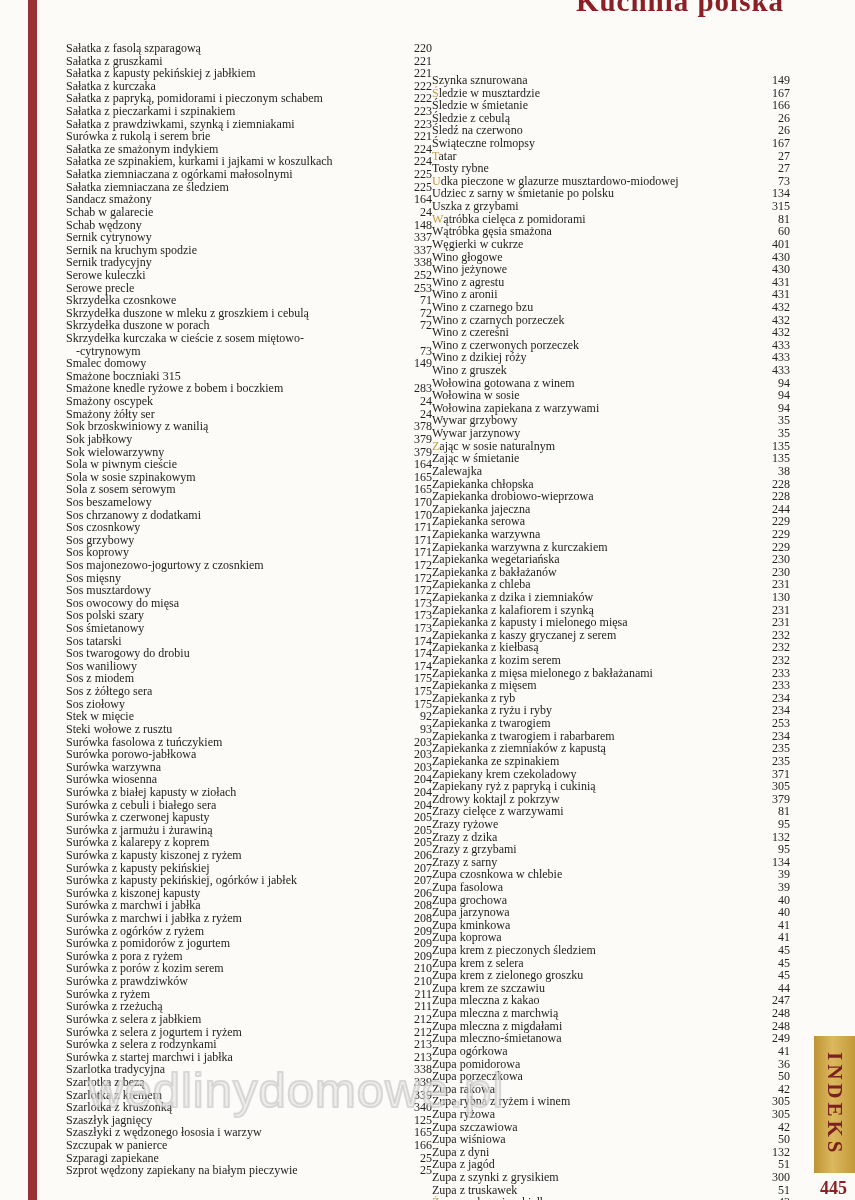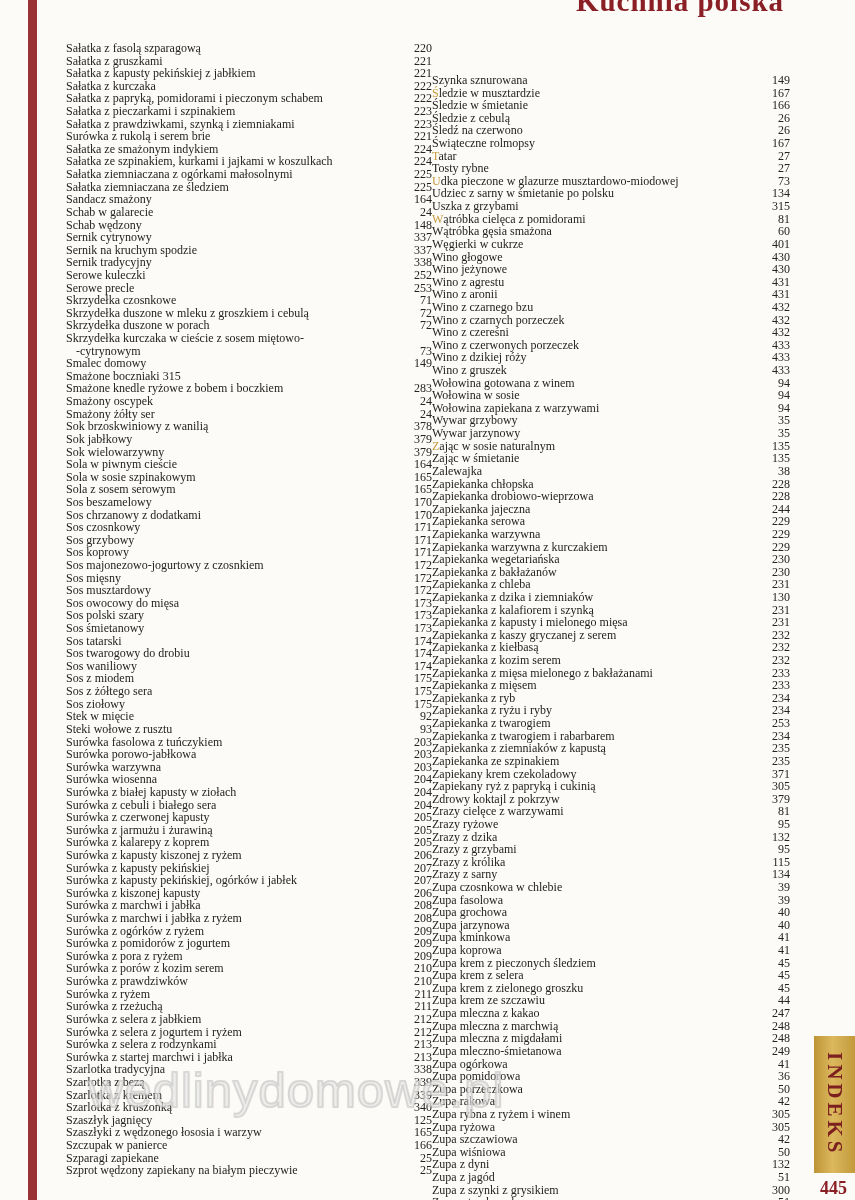--- a/index.html
+++ b/index.html
@@ -669,24 +669,20 @@
       </div>
       <div class="row">
         <span class="t">Zrazy z dzika</span>
         <span class="p">132</span>
       </div>
       <div class="row">
         <span class="t">Zrazy z grzybami</span>
         <span class="p">95</span>
       </div>
       <div class="row">
-        <span class="t">Zrazy z królika</span>
-        <span class="p">115</span>
-      </div>
-      <div class="row">
         <span class="t">Zrazy z sarny</span>
         <span class="p">134</span>
       </div>
       <div class="row">
         <span class="t">Zupa czosnkowa w chlebie</span>
         <span class="p">39</span>
       </div>
       <div class="row">
         <span class="t">Zupa fasolowa</span>
         <span class="p">39</span>

